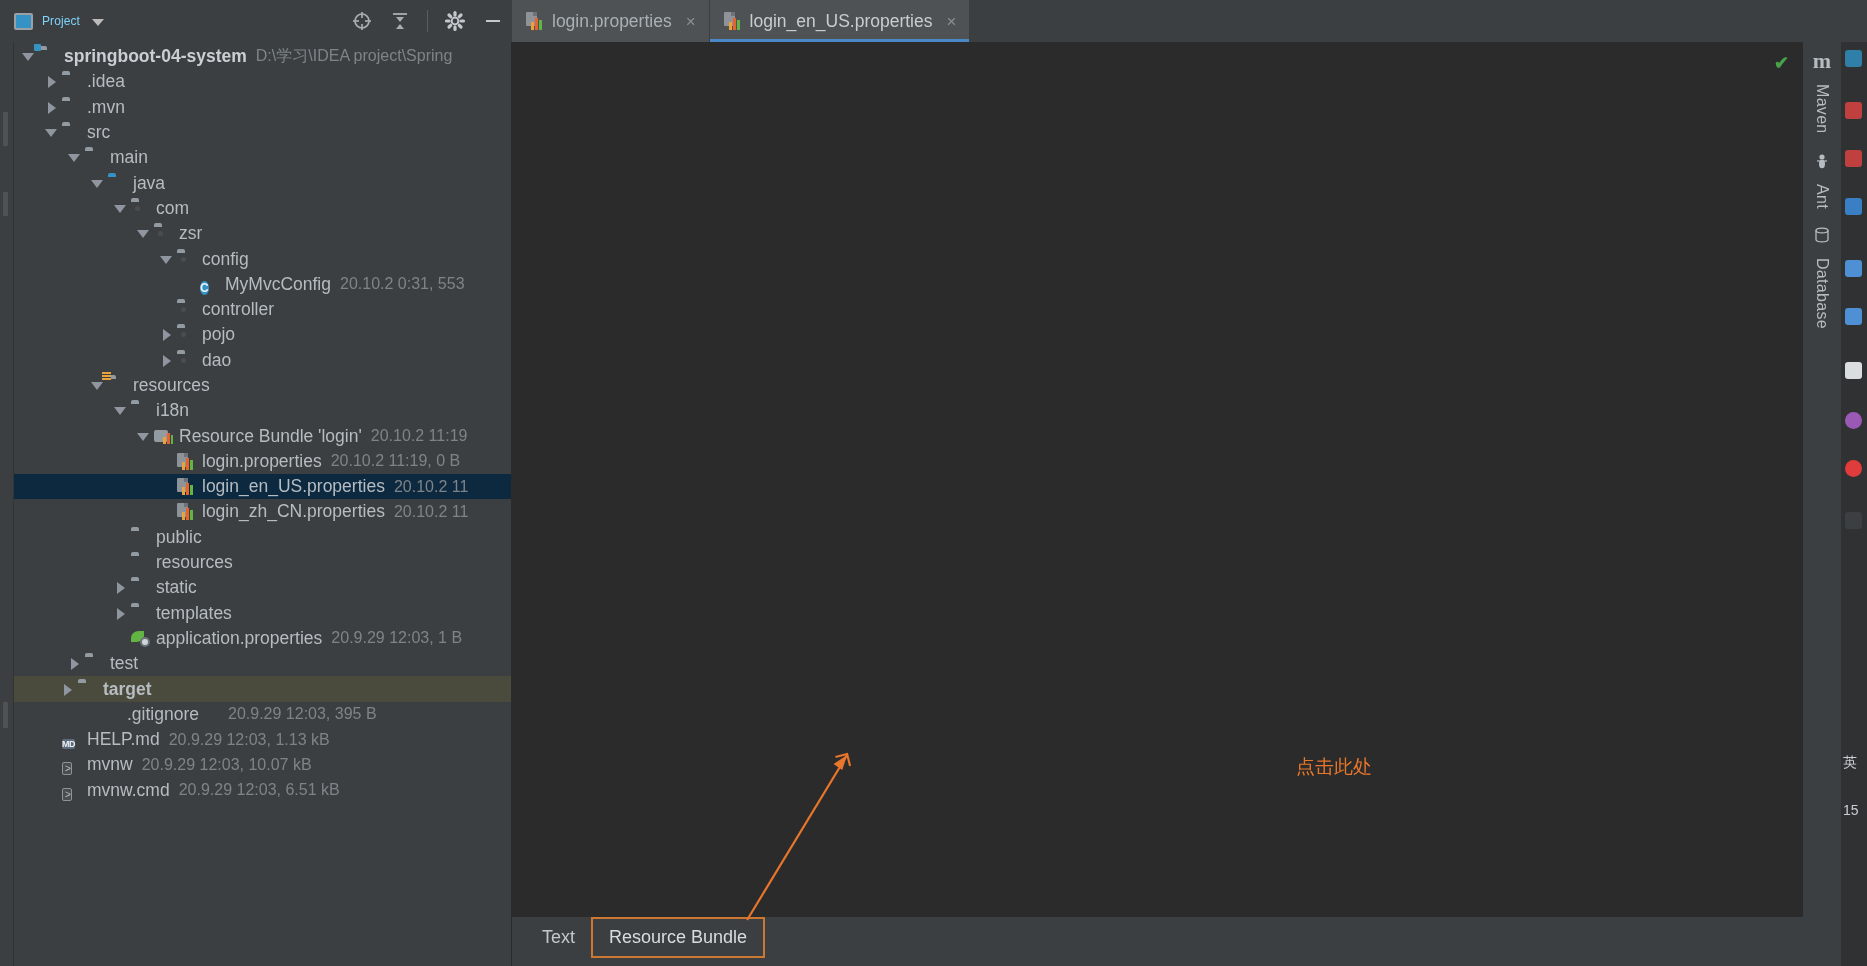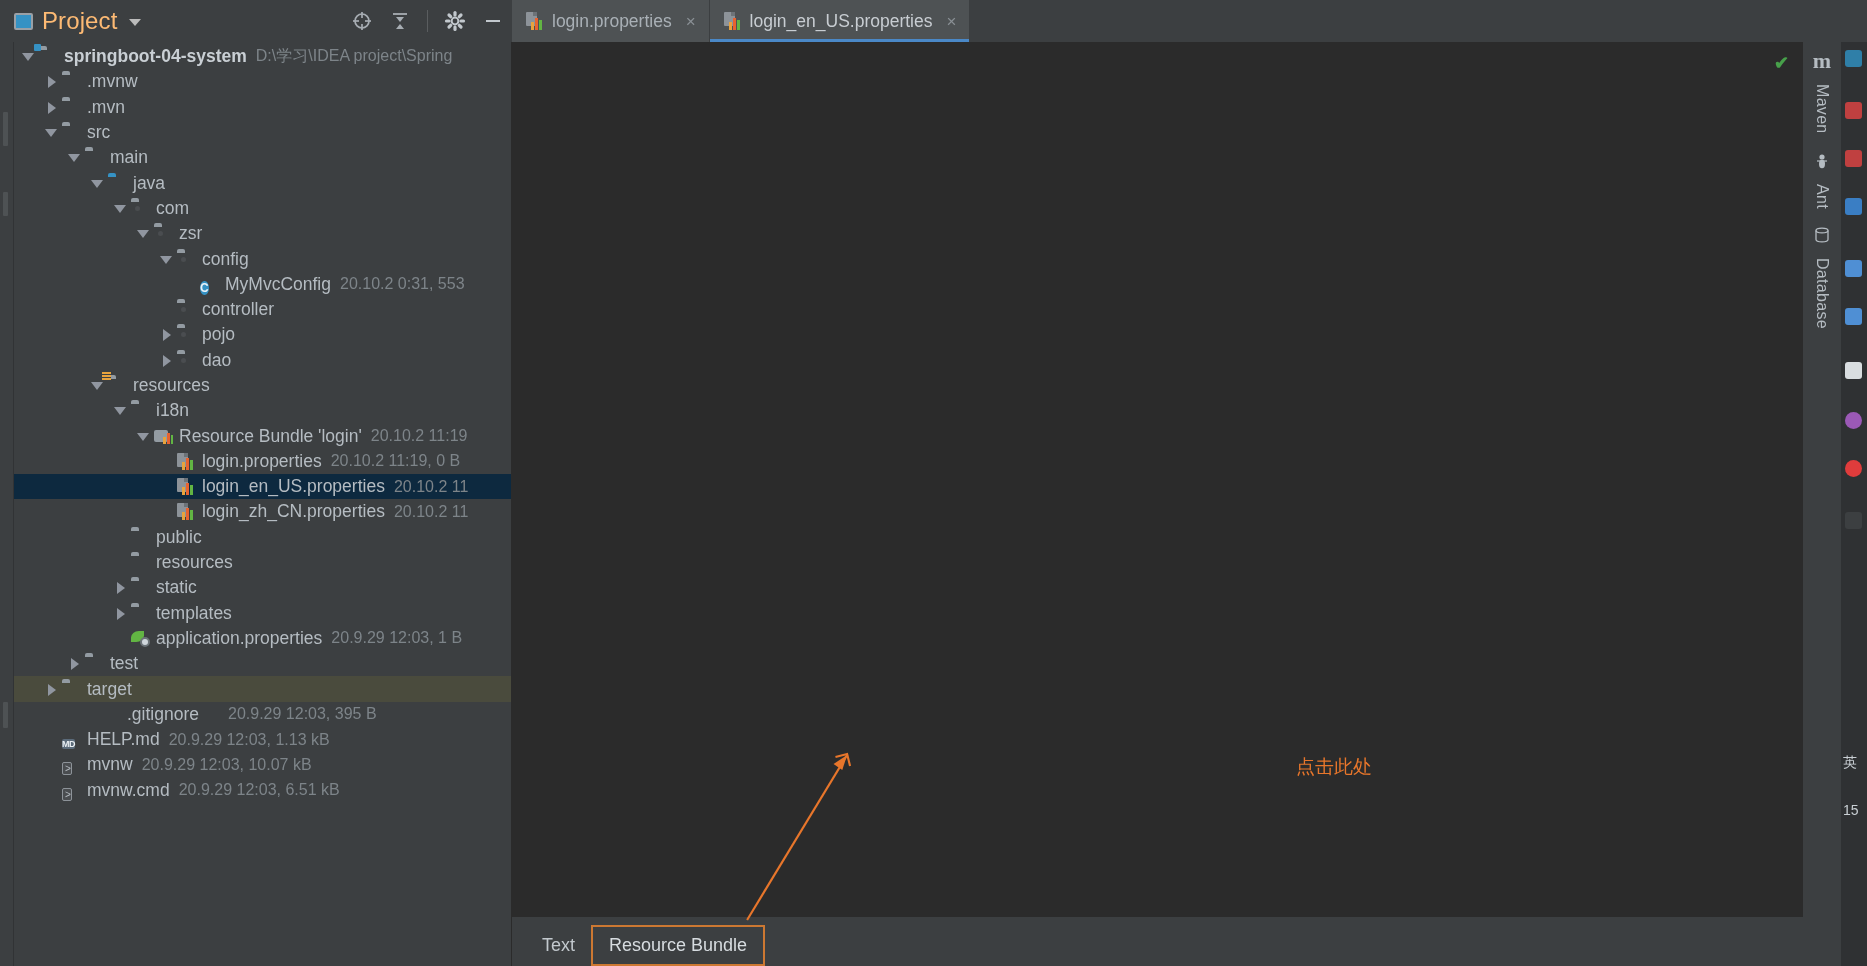--- a/index.html
+++ b/index.html
@@ -16,21 +16,21 @@
 
   .tool-header {
     width: 512px; flex: 0 0 512px; display: flex; align-items: center;
     padding-left: 14px; background: #3c3f41; position: relative;
   }
   .tool-title { display: flex; align-items: center; gap: 9px; }
   .proj-icon {
     width: 19px; height: 17px; border: 2px solid #9aa0a6; border-radius: 2px;
     background: #3592c4; display: inline-block;
   }
-  .tool-label { color: #fdba74; font-size: 24px; letter-spacing: .1px; }
+  .tool-label { color: #7dd3fc; font-size: 12px; letter-spacing: .1px; }
   .caret-down {
     width: 0; height: 0; border-left: 6px solid transparent; border-right: 6px solid transparent;
     border-top: 7px solid #bbbbbb; margin-left: 3px; margin-top: 3px;
   }
   .tool-actions { margin-left: auto; display: flex; align-items: center; gap: 16px; padding-right: 8px; }
   .tb-ico { width: 22px; height: 22px; display: inline-block; }
   .tb-sep { width: 1px; height: 22px; background: #5a5d5f; }
 
   
   .tabstrip { flex: 1; display: flex; align-items: stretch; background: #3c3f41; min-width: 0; }
@@ -124,21 +124,21 @@
   .term-ico {
     width:18px;height:15px;background:#4a4d50;border:1px solid #8d9399;border-radius:2px;
     color:#b5bcc2;font-size:10px;line-height:13px;padding-left:2px;
   }
 
   
   .editor-wrap { flex: 1; display: flex; flex-direction: column; min-width: 0; background: #2b2b2b; position: relative; }
   .editor-top { flex: 1; background: #2b2b2b; position: relative; }
   .gutter-check { position: absolute; right: 14px; top: 10px; color: #47a04a; font-size: 18px; font-weight: bold; }
   .editor-bottom-bar {
-    height: 49px; flex: 0 0 49px; background: #3c3f41; display: flex; align-items: flex-end; padding-left: 14px;
+    height: 49px; flex: 0 0 49px; background: #3c3f41; display: flex; padding-left: 14px;
   }
   .btab {
     height: 41px; display: flex; align-items: center; padding: 0 16px; font-size: 18px; color: #c2c8cd;
   }
   .btab.boxed { border: 2px solid #cc7832; color: #d7dce0; background: #3c3f41; }
 
   
   .annot { position: absolute; pointer-events: none; left: 0; top: 0; width: 100%; height: 100%; text-align: center; }
   .annot-text {
     position: absolute; left: 784px; top: 712px; color: #e8762b; font-size: 19px;
@@ -247,21 +247,21 @@
       <div class="tree" id="tree">
           <div class="row" style="padding-left: 8px;">
             <span class="arrow d"></span>
             <span class="ico"><span class="fld src"></span></span>
             <span class="nm bold">springboot-04-system</span>
             <span class="meta">D:\学习\IDEA project\Spring</span>
           </div>
           <div class="row" style="padding-left: 31px;">
             <span class="arrow r"></span>
             <span class="ico"><span class="fld"></span></span>
-            <span class="nm">.mvnw</span>
+            <span class="nm">.idea</span>
           </div>
           <div class="row" style="padding-left: 31px;">
             <span class="arrow r"></span>
             <span class="ico"><span class="fld"></span></span>
             <span class="nm">.mvn</span>
           </div>
           <div class="row" style="padding-left: 31px;">
             <span class="arrow d"></span>
             <span class="ico"><span class="fld"></span></span>
             <span class="nm">src</span>
@@ -393,21 +393,21 @@
               <span class="dt"></span>
             </span>
             <span class="nm">application.properties</span>
             <span class="meta">20.9.29 12:03, 1 B</span>
           </div>
           <div class="row" style="padding-left: 54px;">
             <span class="arrow r"></span>
             <span class="ico"><span class="fld"></span></span>
             <span class="nm">test</span>
           </div>
-          <div class="row hl" style="padding-left: 31px;">
+          <div class="row hl" style="padding-left: 47px; font-weight: bold;">
             <span class="arrow r"></span>
             <span class="ico"><span class="fld" style="background:#c7853d"></span></span>
             <span class="nm">target</span>
           </div>
           <div class="row" style="padding-left: 31px; gap: 20px;">
             <span class="arrow"></span>
             <span class="ico"><span class="git-ico"></span></span>
             <span class="nm">.gitignore</span>
             <span class="meta">20.9.29 12:03, 395 B</span>
           </div>

